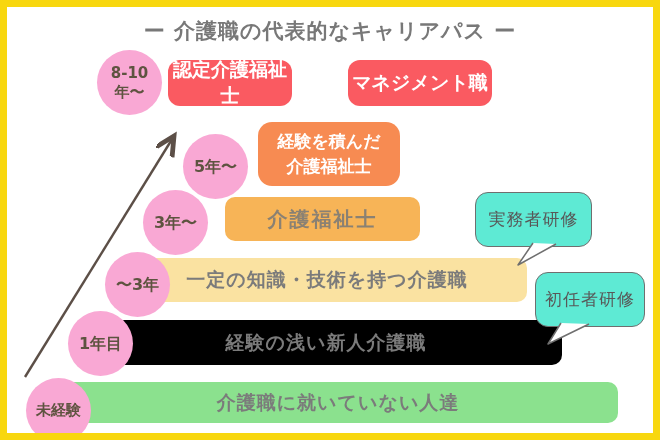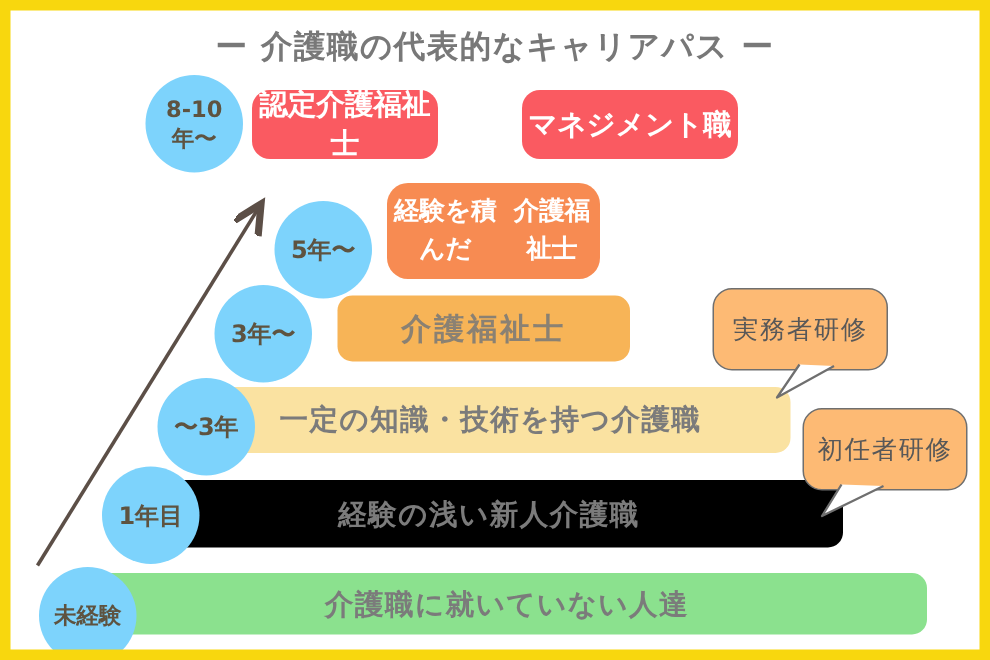--- a/index.html
+++ b/index.html
@@ -10,34 +10,34 @@
   .frame{position:absolute;inset:0;border:7px solid #f8d70e;z-index:50;pointer-events:none;}
   .title{
     position:absolute;top:17px;left:0;width:100%;text-align:center;
     font-size:21px;font-weight:bold;color:#787878;letter-spacing:1px;z-index:5;
   }
   .bar,.pill{
     position:absolute;display:flex;align-items:center;justify-content:center;
     z-index:10;font-weight:bold;text-align:center;
   }
   .pill-red{background:#fa5a61;color:#ffffff;border-radius:12px;font-size:19px;}
-  .pill-orange{background:#f78b52;color:#ffffff;border-radius:14px;font-size:17px;line-height:1.5;flex-direction:row;}
+  .pill-orange{background:#f78b52;color:#ffffff;border-radius:14px;font-size:17px;line-height:1.5;flex-direction:column;}
   .pill-amber{background:#f7b457;color:#8a8173;border-radius:10px;font-size:20px;letter-spacing:2px;}
   .bar-lightyellow{background:#fae2a1;color:#7b7b7b;border-radius:10px;font-size:19px;letter-spacing:1px;}
   .bar-yellowgreen{background:#000000;color:#7b7b7b;border-radius:10px;font-size:19px;letter-spacing:1px;}
   .bar-green{background:#8be18e;color:#7b7b7b;border-radius:10px;font-size:19px;letter-spacing:1px;}
   .circle{
     position:absolute;width:65px;height:65px;border-radius:50%;
-    background:#7dd3fc;color:#5e5340;font-weight:bold;z-index:30;
+    background:#f9a8d4;color:#5e5340;font-weight:bold;z-index:30;
     display:flex;flex-direction:column;align-items:center;justify-content:center;
     text-align:center;line-height:1.25;font-size:16px;
   }
   .circle.small{font-size:15px;}
   .bubble{
-    position:absolute;background:#fdba74;border:1.5px solid #6f6f6f;border-radius:13px;
+    position:absolute;background:#5eead4;border:1.5px solid #6f6f6f;border-radius:13px;
     display:flex;align-items:center;justify-content:center;
     font-size:17px;color:#585858;z-index:20;letter-spacing:1px;
   }
   .overlay-svg{position:absolute;inset:0;width:660px;height:440px;z-index:25;pointer-events:none;}
   .tails-svg{position:absolute;inset:0;width:660px;height:440px;z-index:21;pointer-events:none;}
 </style>
 </head>
 <body>
 
 <div class="stage">

